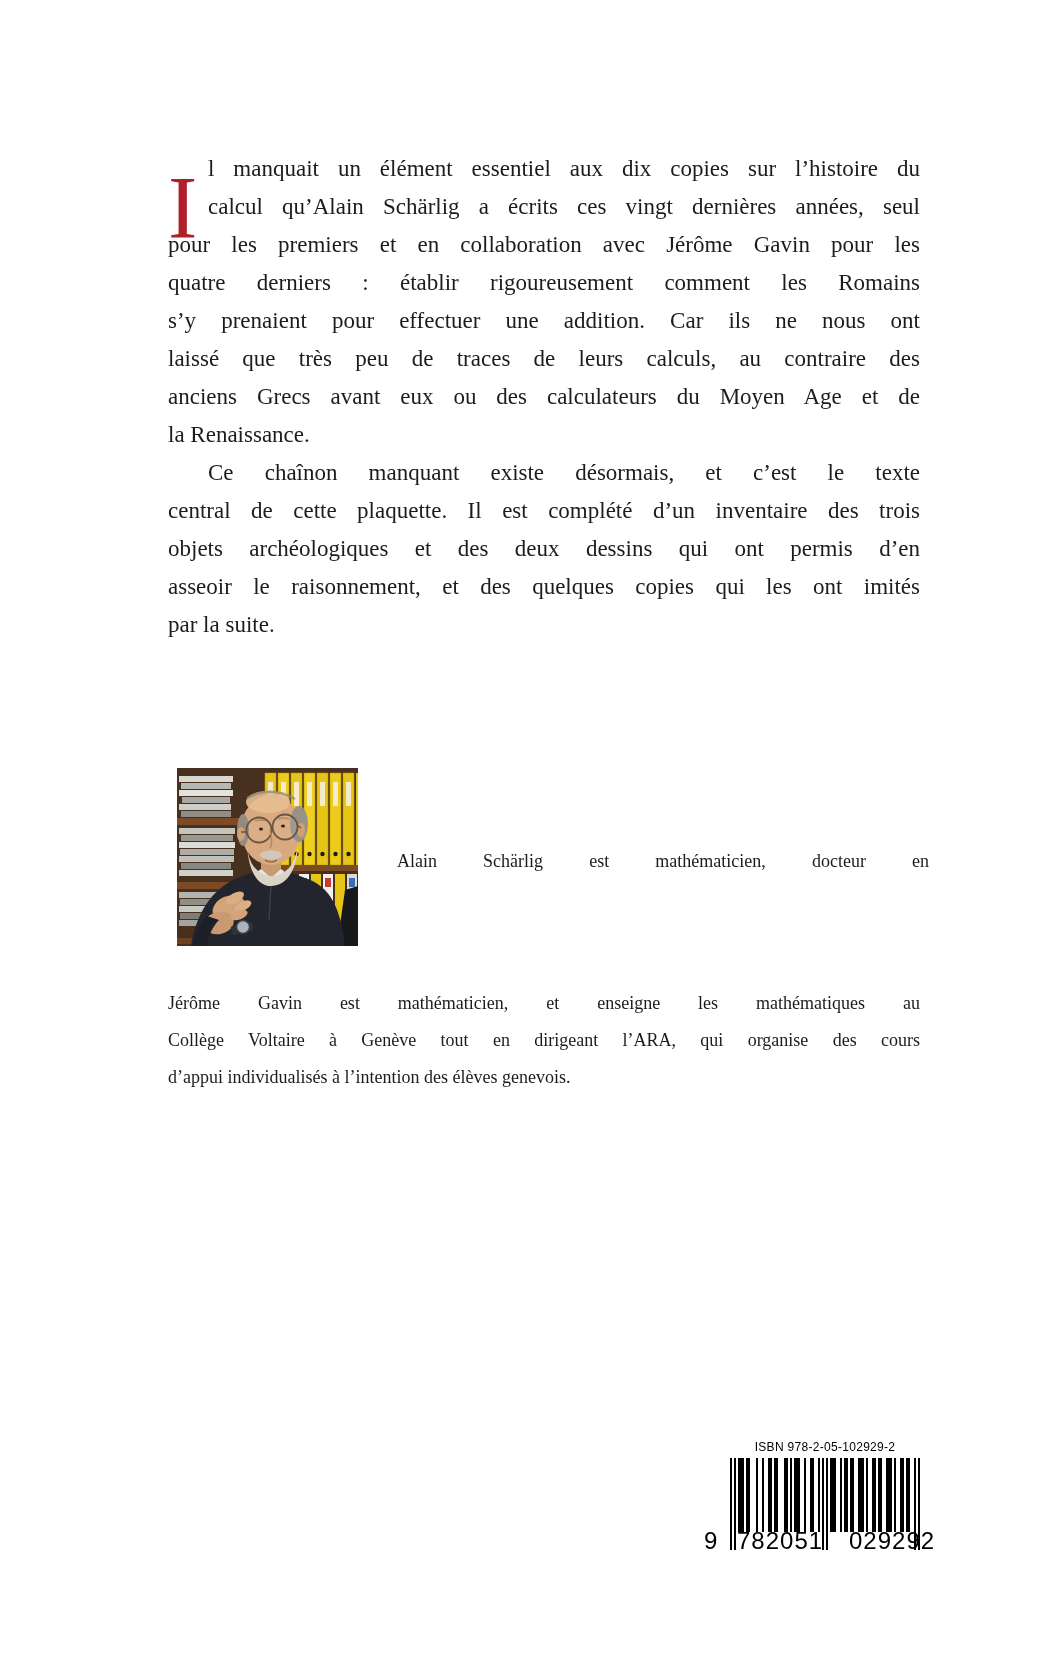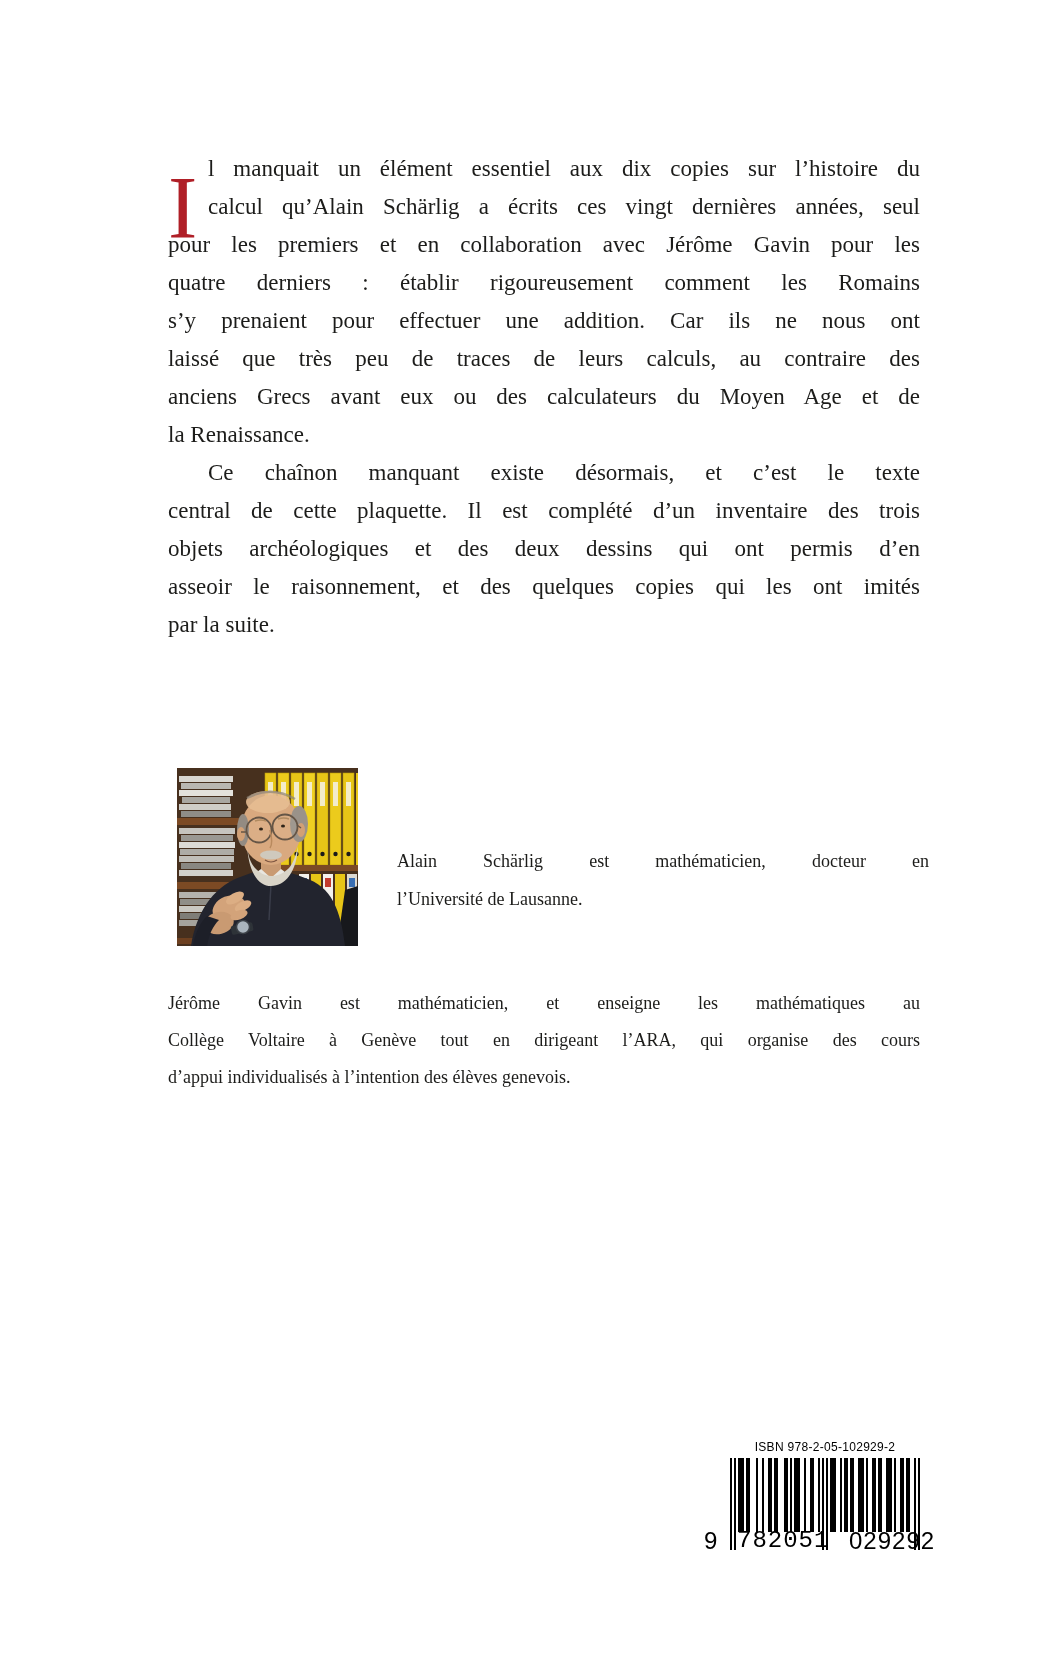--- a/index.html
+++ b/index.html
@@ -47,21 +47,21 @@
   }
   #barcode { position:relative; height:120px; font-size:0; white-space:nowrap; }
   .bar { display:inline-block; width:2px; height:74px; vertical-align:top; }
   .bar.on { background:#000; }
   .bar.tall { height:92px; }
   .bc-digit {
     position:absolute; top:70px; font-size:24px; line-height:26px;
     font-family:"Liberation Sans", sans-serif; color:#000;
   }
   #bc-9 { left:-26px; }
-  #bc-g1 { left:7px;  width:69px; text-align:center; letter-spacing:1px;font-family:Liberation Mono, monospace; }
+  #bc-g1 { left:7px;  width:69px; text-align:center; letter-spacing:1px; }
   #bc-g2 { left:119px; width:80px; text-align:center; letter-spacing:1px; }
 </style>
 </head>
 <body>
 
 <div>
 
   <div id="synopsis">
     <div class="dropcap">I</div>
     <div id="para1">
@@ -184,21 +184,20 @@
           <rect x="54" y="156" width="22" height="9" rx="2" fill="#2e3338" transform="rotate(-12 65 160)"></rect>
           <circle cx="66" cy="159" r="6.5" fill="#aab4bd" stroke="#3c4147" stroke-width="1.5"></circle>
           <path d="M30,178 C32,166 36,158 42,152 L30,148 C22,156 18,166 16,178 Z" fill="#1d1f28"></path>
         </g>
       </g>
     </svg>
   </div>
 
   <div id="bio-alain">
       <div class="jline">Alain Schärlig est mathématicien, docteur en</div>
-      <div class="jline line-last">l’Université de Lausanne.</div>
     </div>
   <div id="bio-jerome">
       <div class="jline">Jérôme Gavin est mathématicien, et enseigne les mathématiques au</div>
       <div class="jline">Collège Voltaire à Genève tout en dirigeant l’ARA, qui organise des cours</div>
       <div class="jline line-last">d’appui individualisés à l’intention des élèves genevois.</div>
     </div>
 
   <div id="isbn-block">
     <div id="isbn-label">ISBN 978-2-05-102929-2</div>
     <div id="barcode">

